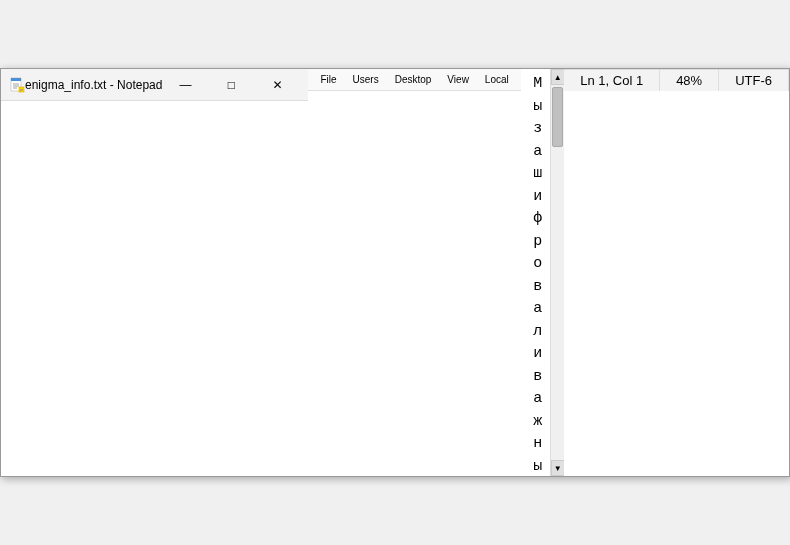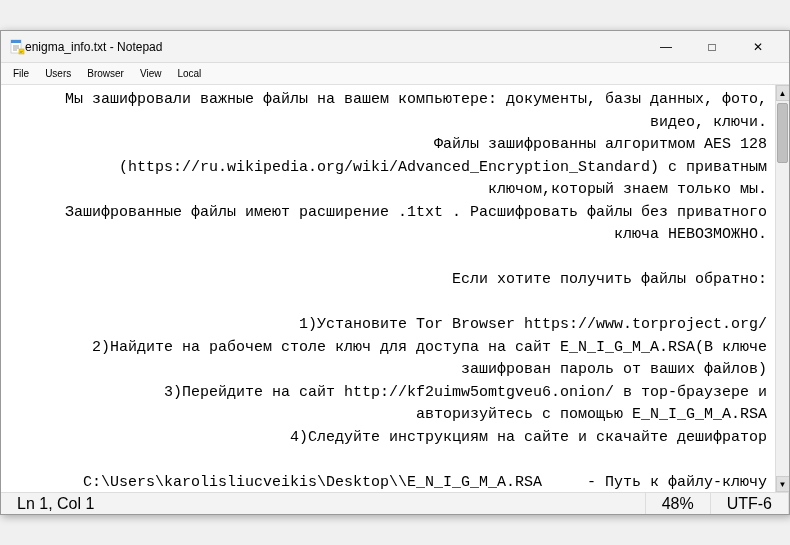--- a/index.html
+++ b/index.html
@@ -14,25 +14,25 @@
       display: flex;
       justify-content: center;
       align-items: center;
       width: 790px;
       height: 545px;
       overflow: hidden;
     }
 
     .window {
       width: 790px;
-      height: 485px;
+      height: 409px;
       background: #ffffff;
       border: 1px solid #999;
       display: flex;
-      flex-direction: column;
+      flex-direction: row;
       box-shadow: 2px 2px 8px rgba(0,0,0,0.3);
     }
 
     
     .title-bar {
       background: #f3f3f3;
       height: 32px;
       display: flex;
       align-items: center;
       padding: 0 8px;
@@ -148,21 +148,21 @@
     }
 
     
     .status-bar {
       height: 22px;
       background: #f3f3f3;
       border-top: 1px solid #ddd;
       display: flex;
       align-items: center;
       flex-shrink: 0;
-      font-size: 16px;
+      font-size: 13px;
     }
 
     .status-section {
       padding: 0 16px;
       border-right: 1px solid #ddd;
       height: 100%;
       display: flex;
       align-items: center;
       color: #000;
     }
@@ -197,21 +197,21 @@
     <div class="title-bar-buttons">
       <button class="title-btn">—</button>
       <button class="title-btn">□</button>
       <button class="title-btn close">✕</button>
     </div>
   </div>
 
   <div class="menu-bar">
     <div class="menu-item">File</div>
     <div class="menu-item">Users</div>
-    <div class="menu-item">Browser</div>
+    <div class="menu-item">Desktop</div>
     <div class="menu-item">View</div>
     <div class="menu-item">Local</div>
   </div>
 
   <div class="content-area">
     <div class="text-area">Мы зашифровали важные файлы на вашем компьютере: документы, базы данных, фото,
 видео, ключи.
 Файлы зашифрованны алгоритмом AES 128
 (https://ru.wikipedia.org/wiki/Advanced_Encryption_Standard) с приватным
 ключом,который знаем только мы.

